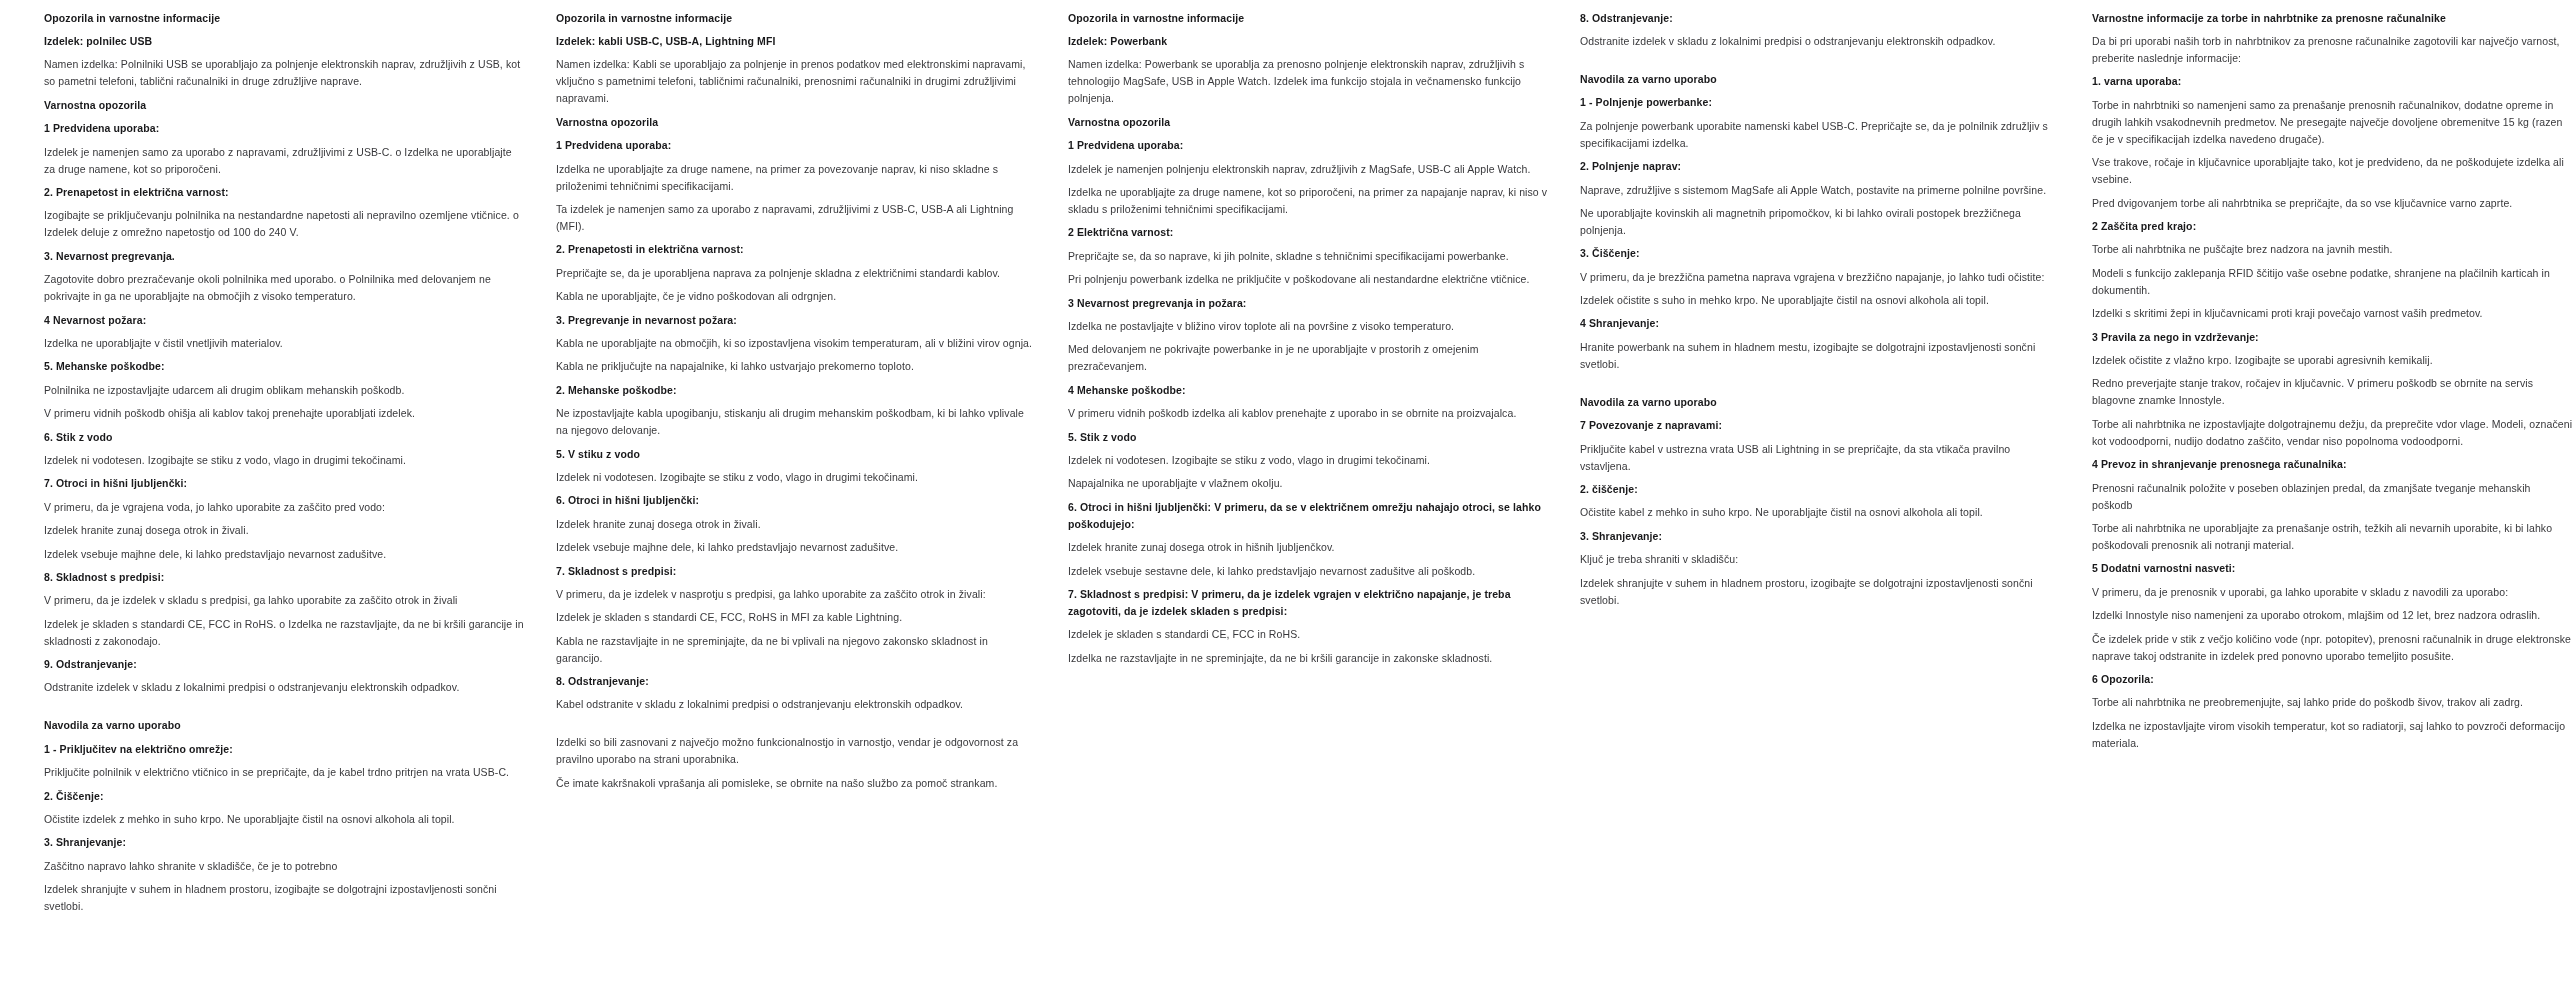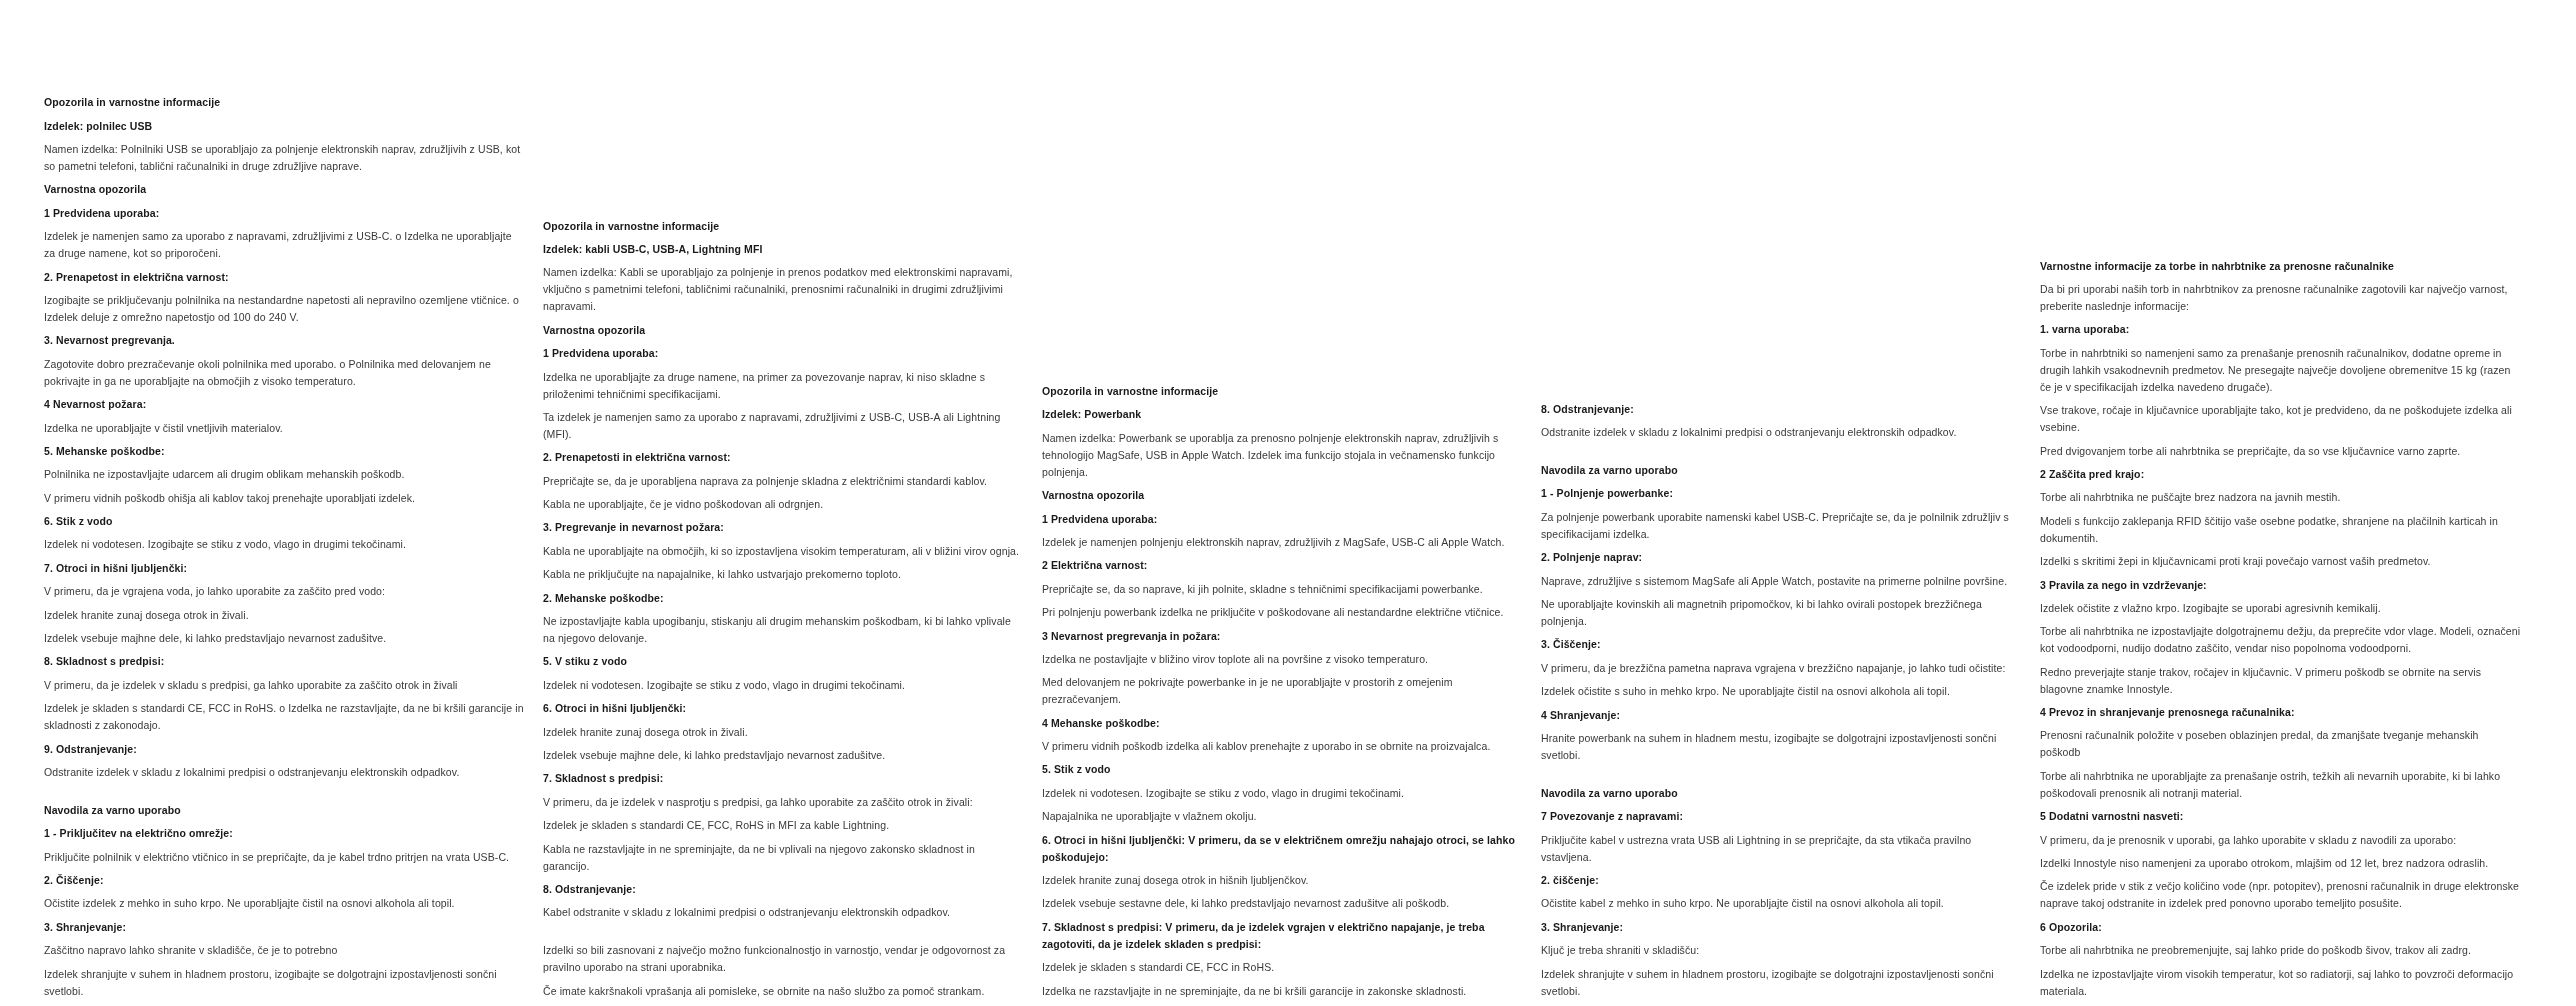--- a/index.html
+++ b/index.html
@@ -8,23 +8,23 @@
     background: #ffffff;
   }
   body {
     width: 2576px;
     height: 1006px;
     overflow: hidden;
     font-family: "Liberation Sans", sans-serif;
   }
   .doc {
     display: flex;
-    align-items: flex-end;
+    align-items: flex-start;
     padding: 9.7px 0 0 44px;
-    gap: 18px;
+    gap: 31px;
     box-sizing: border-box;
     width: 2576px;
     height: 1006px;
   }
   .column {
     flex: 0 0 481px;
     width: 481px;
   }
   .heading {
     font-size: 10.5px;
@@ -118,20 +118,21 @@
       <p class="para">Izdelki so bili zasnovani z največjo možno funkcionalnostjo in varnostjo, vendar je odgovornost za pravilno uporabo na strani uporabnika.</p>
       <p class="para">Če imate kakršnakoli vprašanja ali pomisleke, se obrnite na našo službo za pomoč strankam.</p>
     </section>
   <section class="column">
       <h3 class="heading">Opozorila in varnostne informacije</h3>
       <h3 class="heading">Izdelek: Powerbank</h3>
       <p class="para">Namen izdelka: Powerbank se uporablja za prenosno polnjenje elektronskih naprav, združljivih s tehnologijo MagSafe, USB in Apple Watch. Izdelek ima funkcijo stojala in večnamensko funkcijo polnjenja.</p>
       <h3 class="heading">Varnostna opozorila</h3>
       <h3 class="heading">1 Predvidena uporaba:</h3>
       <p class="para">Izdelek je namenjen polnjenju elektronskih naprav, združljivih z MagSafe, USB-C ali Apple Watch.</p>
+      <p class="para">Izdelka ne uporabljajte za druge namene, kot so priporočeni, na primer za napajanje naprav, ki niso v skladu s priloženimi tehničnimi specifikacijami.</p>
       <h3 class="heading">2 Električna varnost:</h3>
       <p class="para">Prepričajte se, da so naprave, ki jih polnite, skladne s tehničnimi specifikacijami powerbanke.</p>
       <p class="para">Pri polnjenju powerbank izdelka ne priključite v poškodovane ali nestandardne električne vtičnice.</p>
       <h3 class="heading">3 Nevarnost pregrevanja in požara:</h3>
       <p class="para">Izdelka ne postavljajte v bližino virov toplote ali na površine z visoko temperaturo.</p>
       <p class="para">Med delovanjem ne pokrivajte powerbanke in je ne uporabljajte v prostorih z omejenim prezračevanjem.</p>
       <h3 class="heading">4 Mehanske poškodbe:</h3>
       <p class="para">V primeru vidnih poškodb izdelka ali kablov prenehajte z uporabo in se obrnite na proizvajalca.</p>
       <h3 class="heading">5. Stik z vodo</h3>
       <p class="para">Izdelek ni vodotesen. Izogibajte se stiku z vodo, vlago in drugimi tekočinami.</p>
@@ -174,22 +175,22 @@
       <h3 class="heading">1. varna uporaba:</h3>
       <p class="para">Torbe in nahrbtniki so namenjeni samo za prenašanje prenosnih računalnikov, dodatne opreme in drugih lahkih vsakodnevnih predmetov. Ne presegajte največje dovoljene obremenitve 15 kg (razen če je v specifikacijah izdelka navedeno drugače).</p>
       <p class="para">Vse trakove, ročaje in ključavnice uporabljajte tako, kot je predvideno, da ne poškodujete izdelka ali vsebine.</p>
       <p class="para">Pred dvigovanjem torbe ali nahrbtnika se prepričajte, da so vse ključavnice varno zaprte.</p>
       <h3 class="heading">2 Zaščita pred krajo:</h3>
       <p class="para">Torbe ali nahrbtnika ne puščajte brez nadzora na javnih mestih.</p>
       <p class="para">Modeli s funkcijo zaklepanja RFID ščitijo vaše osebne podatke, shranjene na plačilnih karticah in dokumentih.</p>
       <p class="para">Izdelki s skritimi žepi in ključavnicami proti kraji povečajo varnost vaših predmetov.</p>
       <h3 class="heading">3 Pravila za nego in vzdrževanje:</h3>
       <p class="para">Izdelek očistite z vlažno krpo. Izogibajte se uporabi agresivnih kemikalij.</p>
+      <p class="para">Redno preverjajte stanje trakov, ročajev in ključavnic. V primeru poškodb se obrnite na servis blagovne znamke Innostyle.</p>
       <p class="para">Torbe ali nahrbtnika ne izpostavljajte dolgotrajnemu dežju, da preprečite vdor vlage. Modeli, označeni kot vodoodporni, nudijo dodatno zaščito, vendar niso popolnoma vodoodporni.</p>
-      <p class="para">Redno preverjajte stanje trakov, ročajev in ključavnic. V primeru poškodb se obrnite na servis blagovne znamke Innostyle.</p>
       <h3 class="heading">4 Prevoz in shranjevanje prenosnega računalnika:</h3>
       <p class="para">Prenosni računalnik položite v poseben oblazinjen predal, da zmanjšate tveganje mehanskih poškodb</p>
       <p class="para">Torbe ali nahrbtnika ne uporabljajte za prenašanje ostrih, težkih ali nevarnih uporabite, ki bi lahko poškodovali prenosnik ali notranji material.</p>
       <h3 class="heading">5 Dodatni varnostni nasveti:</h3>
       <p class="para">V primeru, da je prenosnik v uporabi, ga lahko uporabite v skladu z navodili za uporabo:</p>
       <p class="para">Izdelki Innostyle niso namenjeni za uporabo otrokom, mlajšim od 12 let, brez nadzora odraslih.</p>
       <p class="para">Če izdelek pride v stik z večjo količino vode (npr. potopitev), prenosni računalnik in druge elektronske naprave takoj odstranite in izdelek pred ponovno uporabo temeljito posušite.</p>
       <h3 class="heading">6 Opozorila:</h3>
       <p class="para">Torbe ali nahrbtnika ne preobremenjujte, saj lahko pride do poškodb šivov, trakov ali zadrg.</p>
       <p class="para">Izdelka ne izpostavljajte virom visokih temperatur, kot so radiatorji, saj lahko to povzroči deformacijo materiala.</p>

